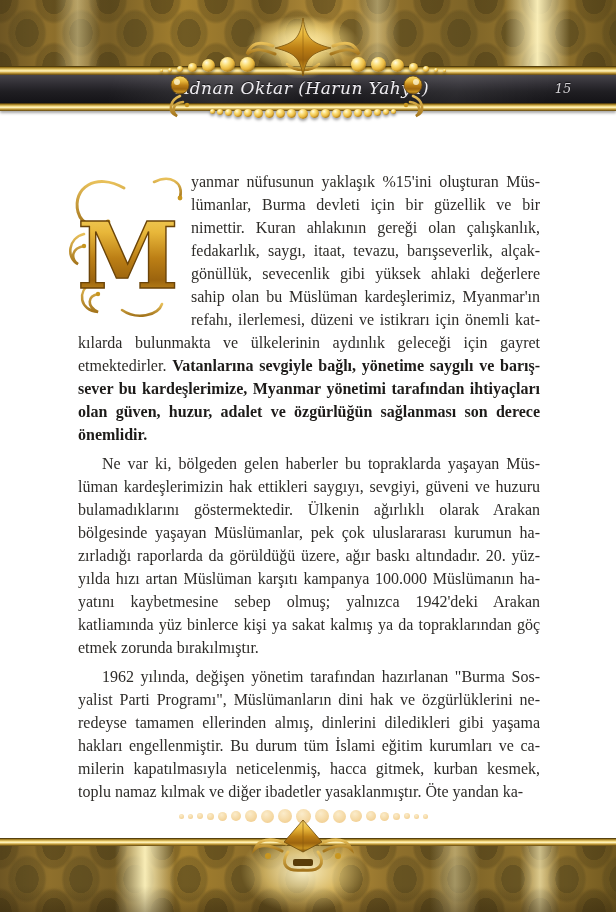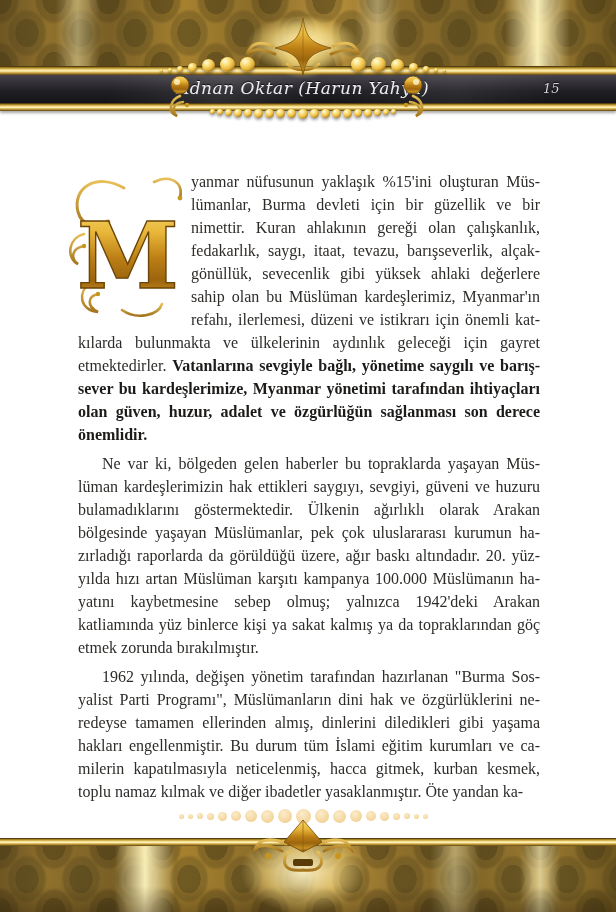--- a/index.html
+++ b/index.html
@@ -35,21 +35,21 @@
   .trim-footer{top:838px;height:8px;}
 
   
   .title-band{position:absolute;left:0;top:75px;width:616px;height:28px;
     background:linear-gradient(180deg,#46444a 0%,#302e34 32%,#1f1e22 60%,#141317 100%);}
   .band-sheen{position:absolute;inset:0;
     background:linear-gradient(105deg,rgba(255,255,255,0) 18%,rgba(255,255,255,.10) 36%,rgba(255,255,255,0) 52%,rgba(255,255,255,.07) 74%,rgba(255,255,255,0) 90%);}
   .header-title{position:absolute;left:303px;top:3px;transform:translateX(-50%);white-space:nowrap;
     font-family:"DejaVu Serif",serif;font-style:italic;font-size:17px;letter-spacing:.5px;color:#efedf2;
     text-shadow:0 -1px 1px rgba(0,0,0,.85),0 0 2px rgba(255,255,255,.18);}
-  .page-number{position:absolute;left:543px;top:6px;width:40px;
+  .page-number{position:absolute;left:543px;top:6px;width:40px;text-align:center;
     font-family:"DejaVu Serif",serif;font-style:italic;font-size:13px;color:#d6d4d8;
     text-shadow:0 -1px 1px rgba(0,0,0,.8);}
 
   
   .bead-row{position:absolute;left:-5px;width:616px;display:flex;justify-content:center;pointer-events:none;}
   .top-beads{top:48px;height:24px;align-items:flex-end;gap:5px;}
   .under-beads{top:109px;height:12px;align-items:flex-start;gap:2px;}
   .footer-dots{top:804px;height:24px;align-items:center;gap:4px;}
   .bead{border-radius:50%;flex:0 0 auto;
     background:radial-gradient(circle at 35% 28%,#fffbe0 0%,#fbdf7a 28%,#e9b83f 55%,#8a5f10 85%,#5f430b 100%);

